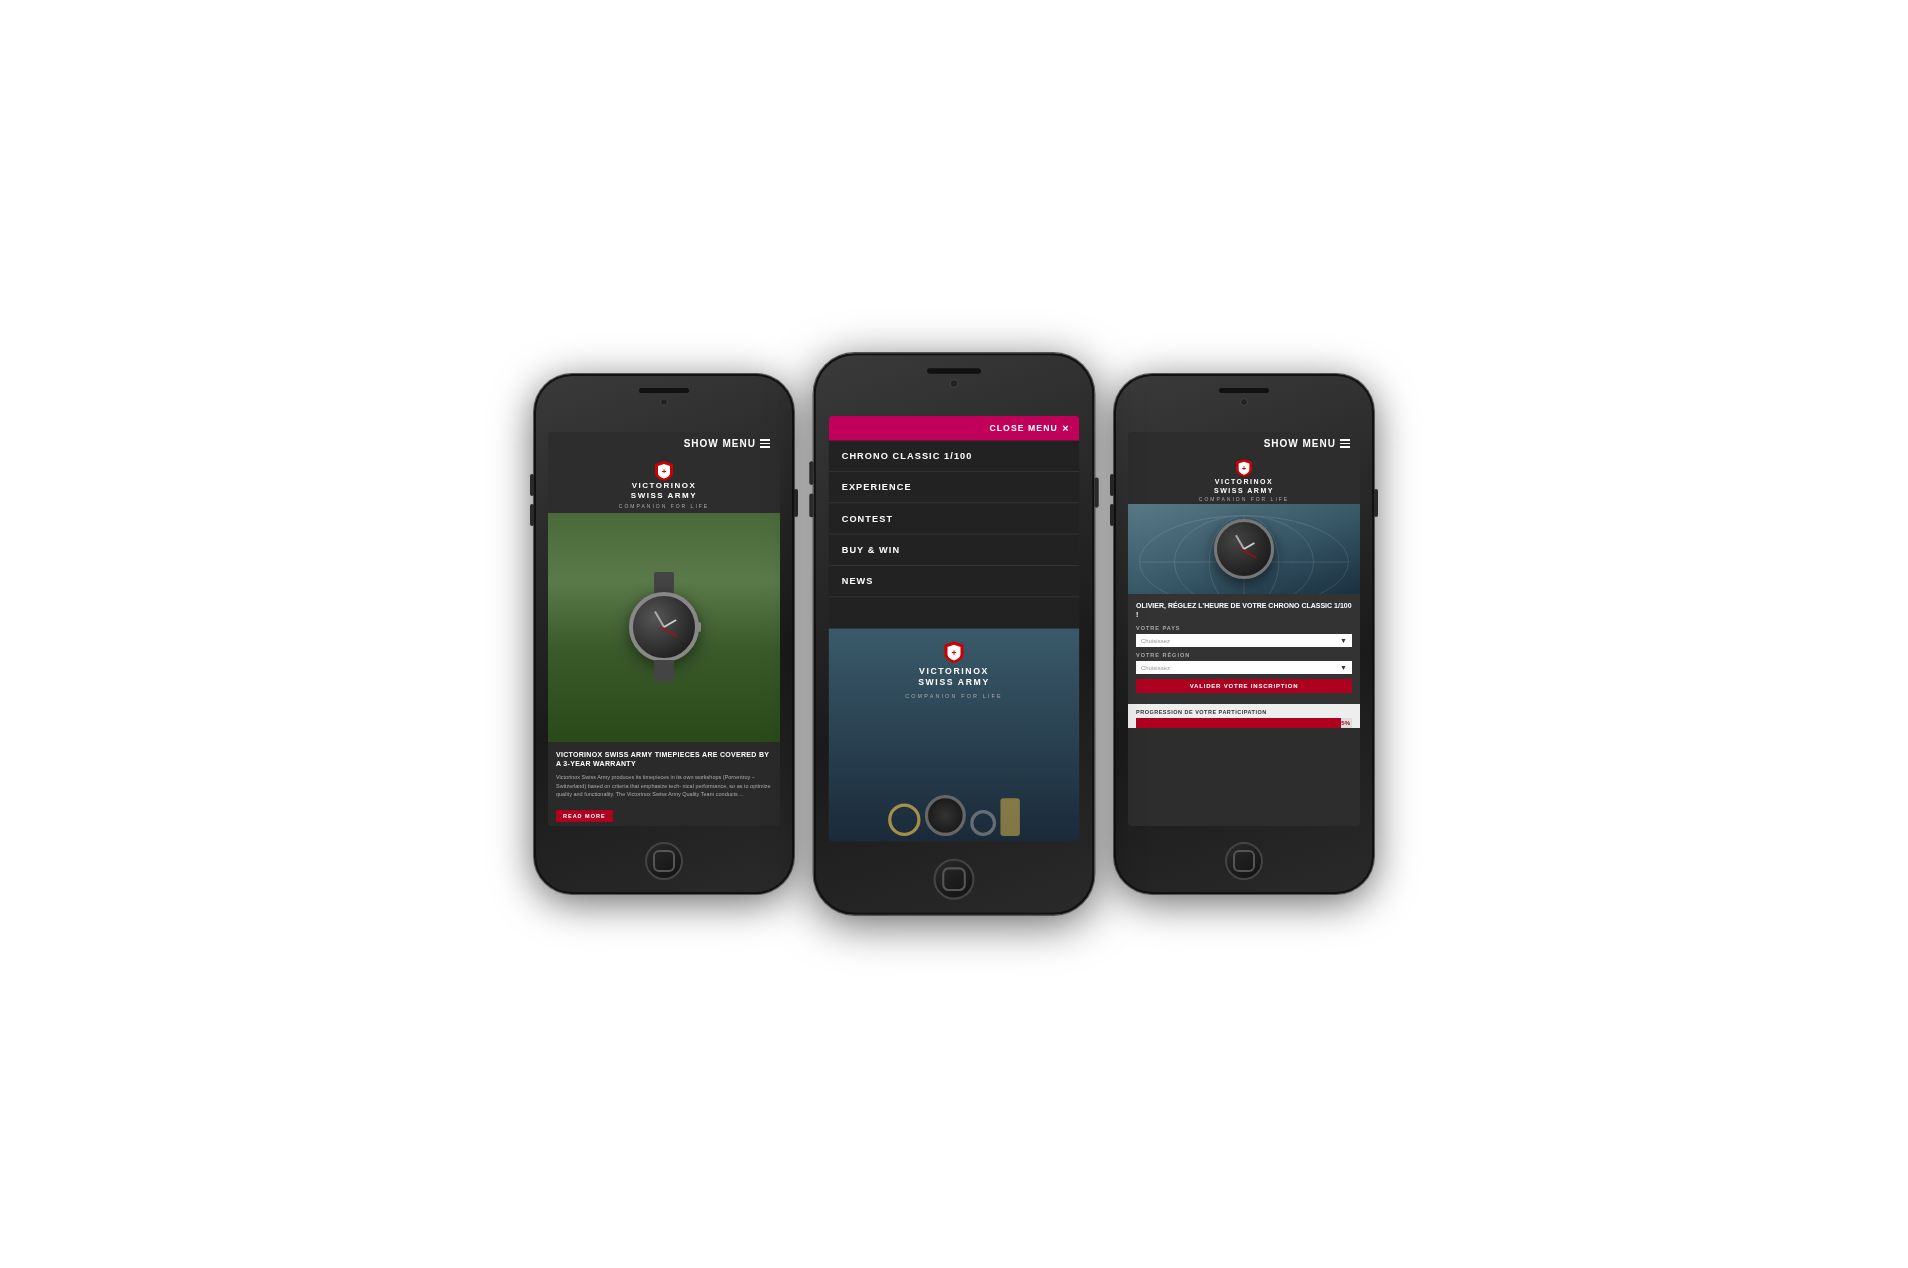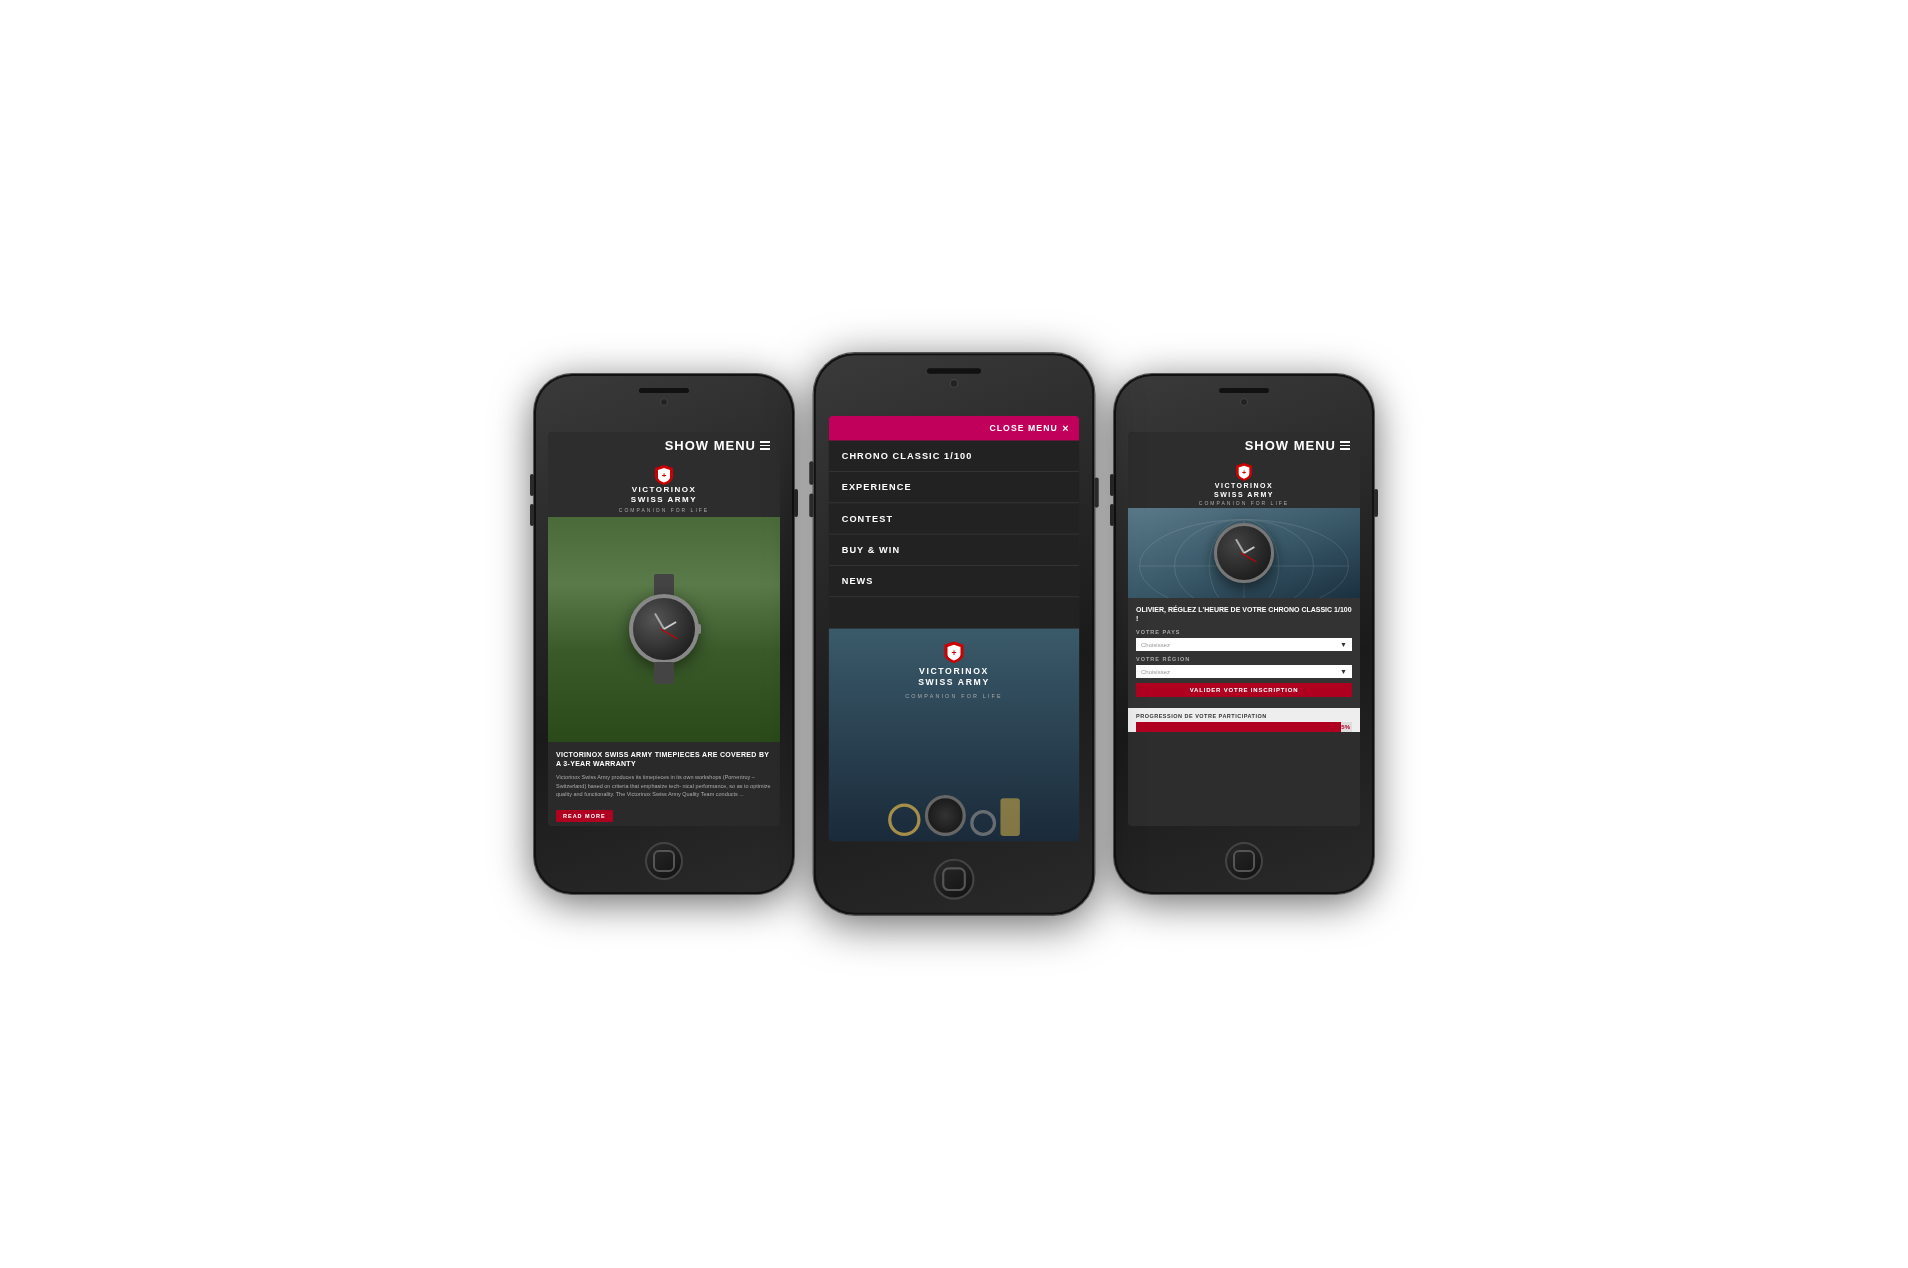--- a/index.html
+++ b/index.html
@@ -126,21 +126,21 @@
     .s1-header {
       background: #2d2d2d;
       padding: 6px 10px;
       display: flex;
       justify-content: flex-end;
       align-items: center;
       gap: 4px;
     }
     .s1-menu-label {
       color: #fff;
-      font-size: 13px;
+      font-size: 10px;
       letter-spacing: 1px;
       font-weight: bold;
     }
     .hamburger-icon {
       display: flex;
       flex-direction: column;
       gap: 2px;
     }
     .hamburger-icon span {
       display: block;

